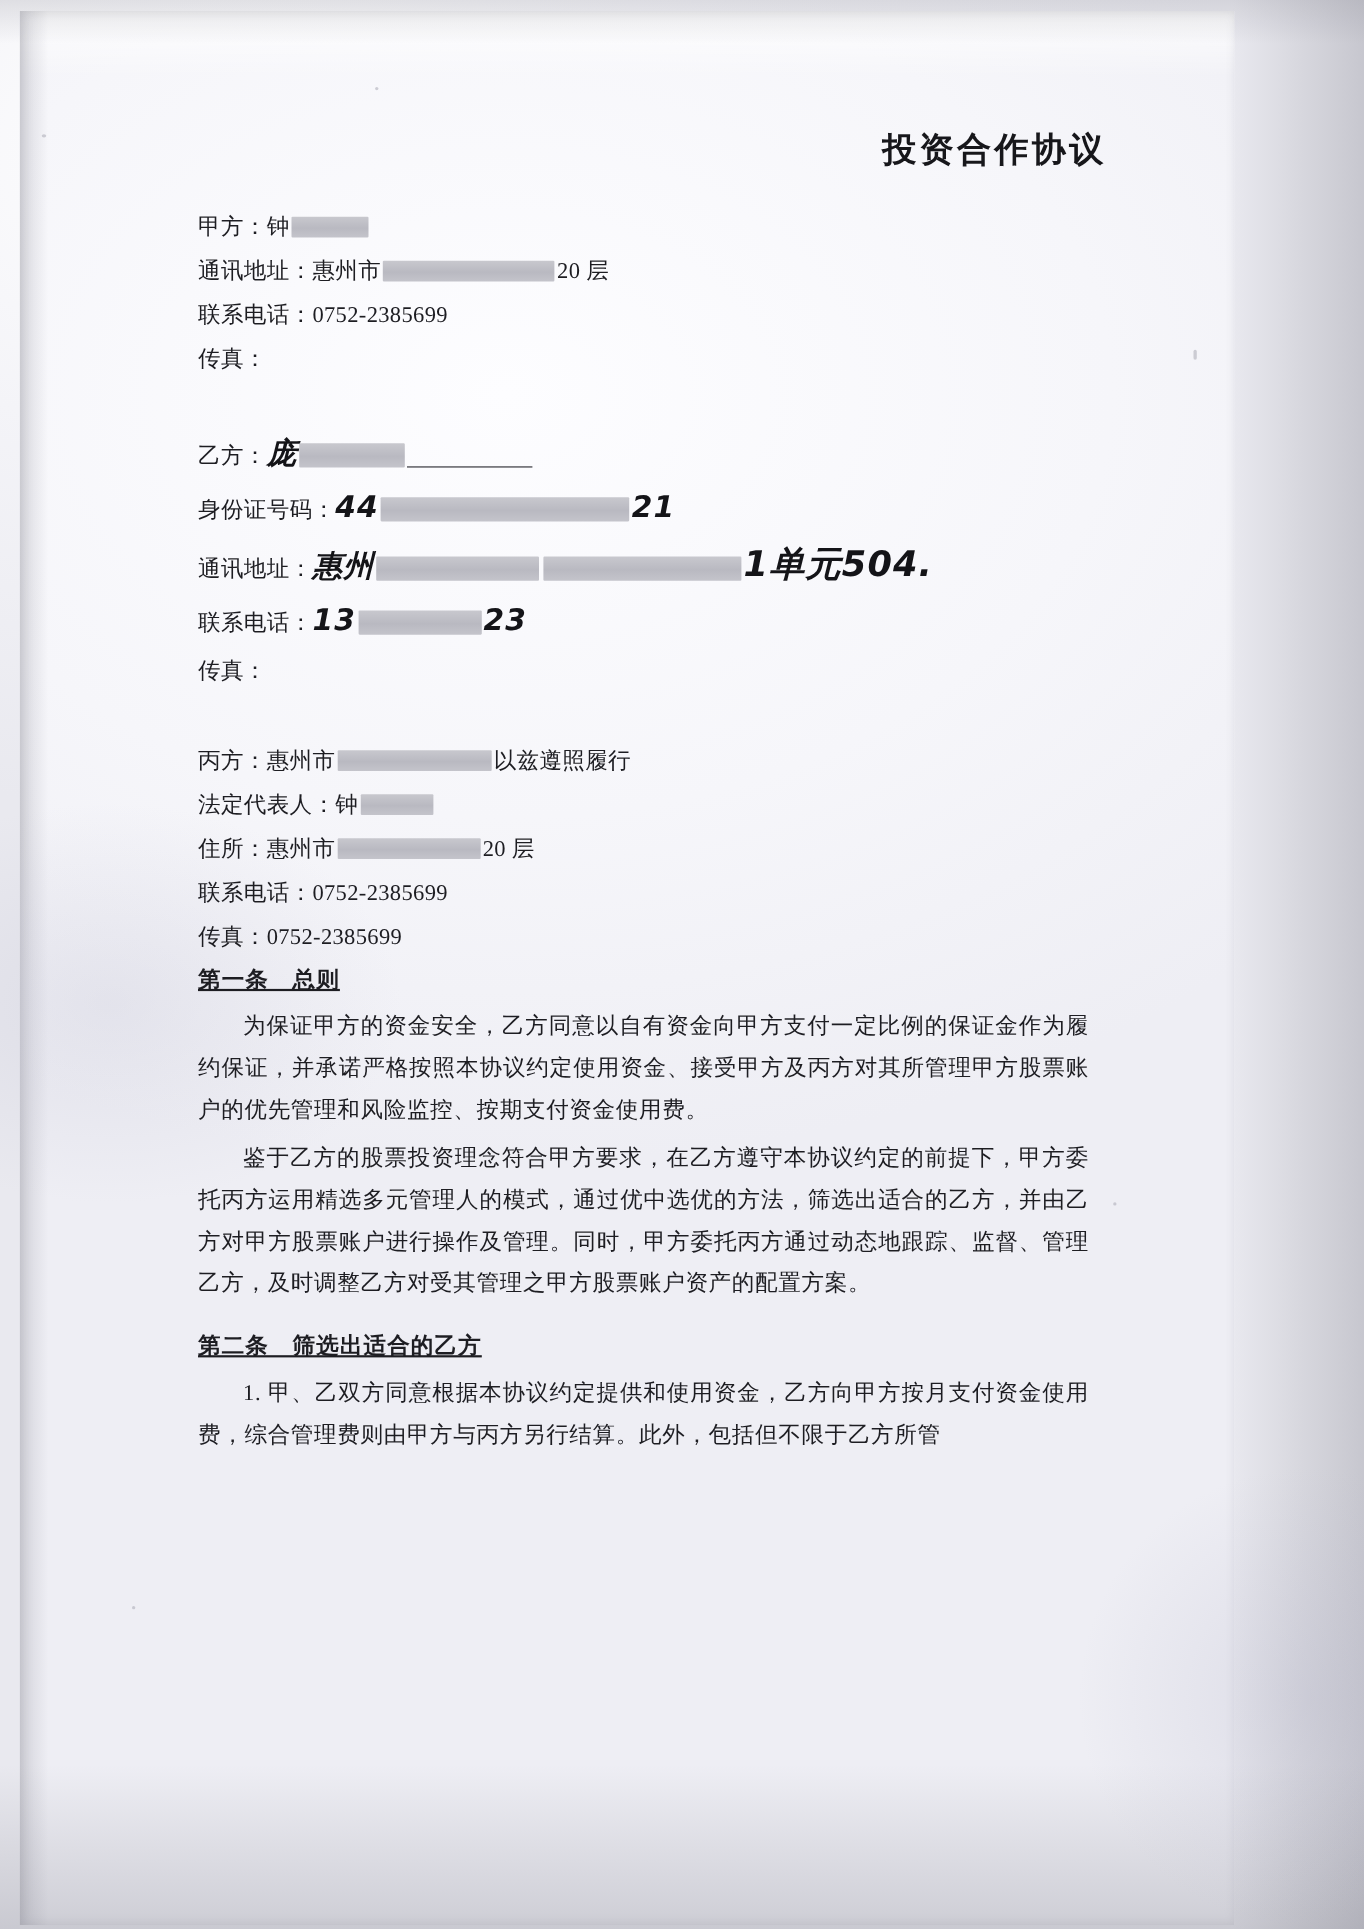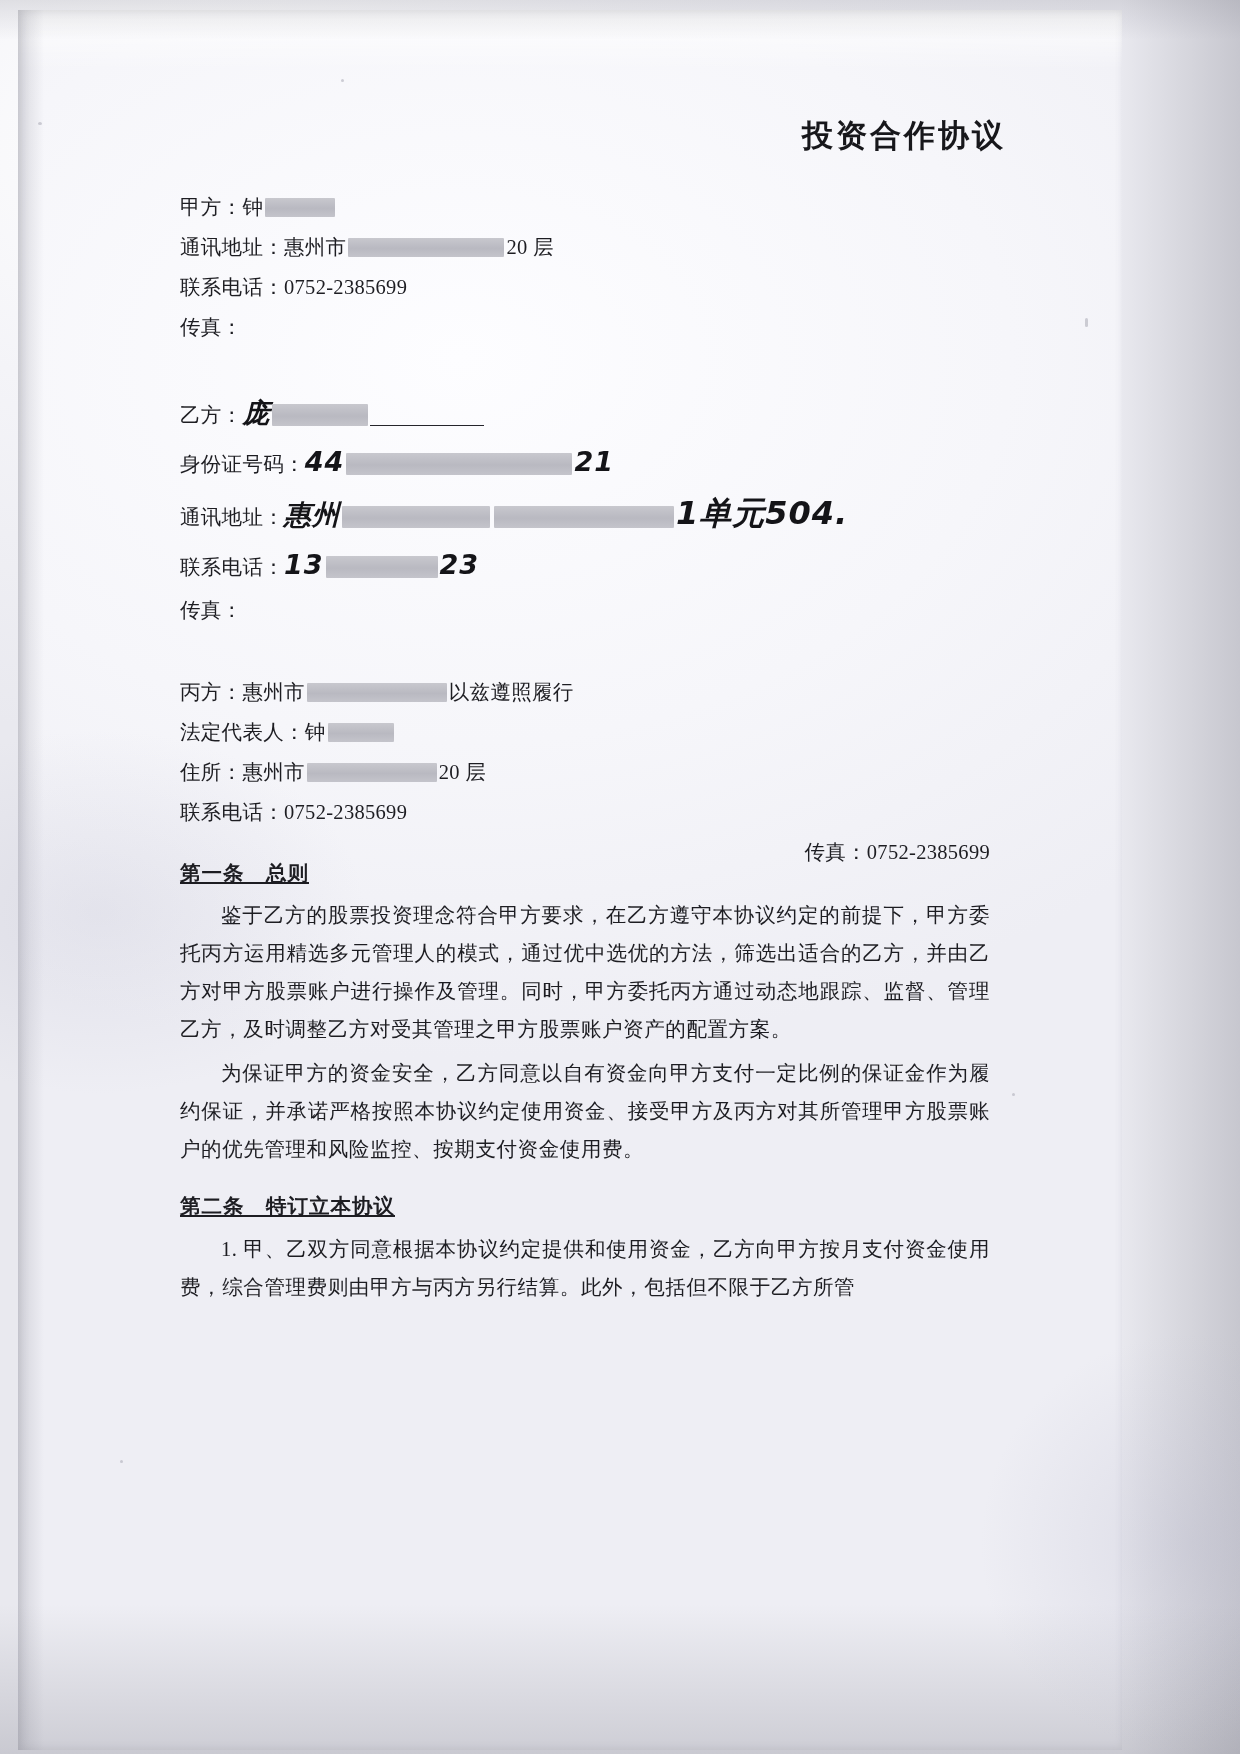--- a/index.html
+++ b/index.html
@@ -205,26 +205,26 @@
   </div>
 
   <div class="line">
     <span>住所：</span><span>惠州市</span><span class="redact" style="width:130px;"></span><span>20 层</span>
   </div>
 
   <div class="line">
     <span>联系电话：</span><span>0752-2385699</span>
   </div>
 
-  <div class="line" style="margin-bottom:0;text-align:right;">
+  <div class="line" style="margin-bottom:18px;">
     <span>传真：</span><span>0752-2385699</span>
   </div>
 
   <div class="clause-head">第一条　总则</div>
+  <div class="para">为保证甲方的资金安全，乙方同意以自有资金向甲方支付一定比例的保证金作为履约保证，并承诺严格按照本协议约定使用资金、接受甲方及丙方对其所管理甲方股票账户的优先管理和风险监控、按期支付资金使用费。</div>
   <div class="para">鉴于乙方的股票投资理念符合甲方要求，在乙方遵守本协议约定的前提下，甲方委托丙方运用精选多元管理人的模式，通过优中选优的方法，筛选出适合的乙方，并由乙方对甲方股票账户进行操作及管理。同时，甲方委托丙方通过动态地跟踪、监督、管理乙方，及时调整乙方对受其管理之甲方股票账户资产的配置方案。</div>
-  <div class="para">为保证甲方的资金安全，乙方同意以自有资金向甲方支付一定比例的保证金作为履约保证，并承诺严格按照本协议约定使用资金、接受甲方及丙方对其所管理甲方股票账户的优先管理和风险监控、按期支付资金使用费。</div>
 
   <div class="sec-gap"></div>
 
-  <div class="clause-head">第二条　特订立本协议</div>
+  <div class="clause-head">第二条　筛选出适合的乙方</div>
   <div class="para">1. 甲、乙双方同意根据本协议约定提供和使用资金，乙方向甲方按月支付资金使用费，综合管理费则由甲方与丙方另行结算。此外，包括但不限于乙方所管</div>
 
 </div>
 
 </body></html>

